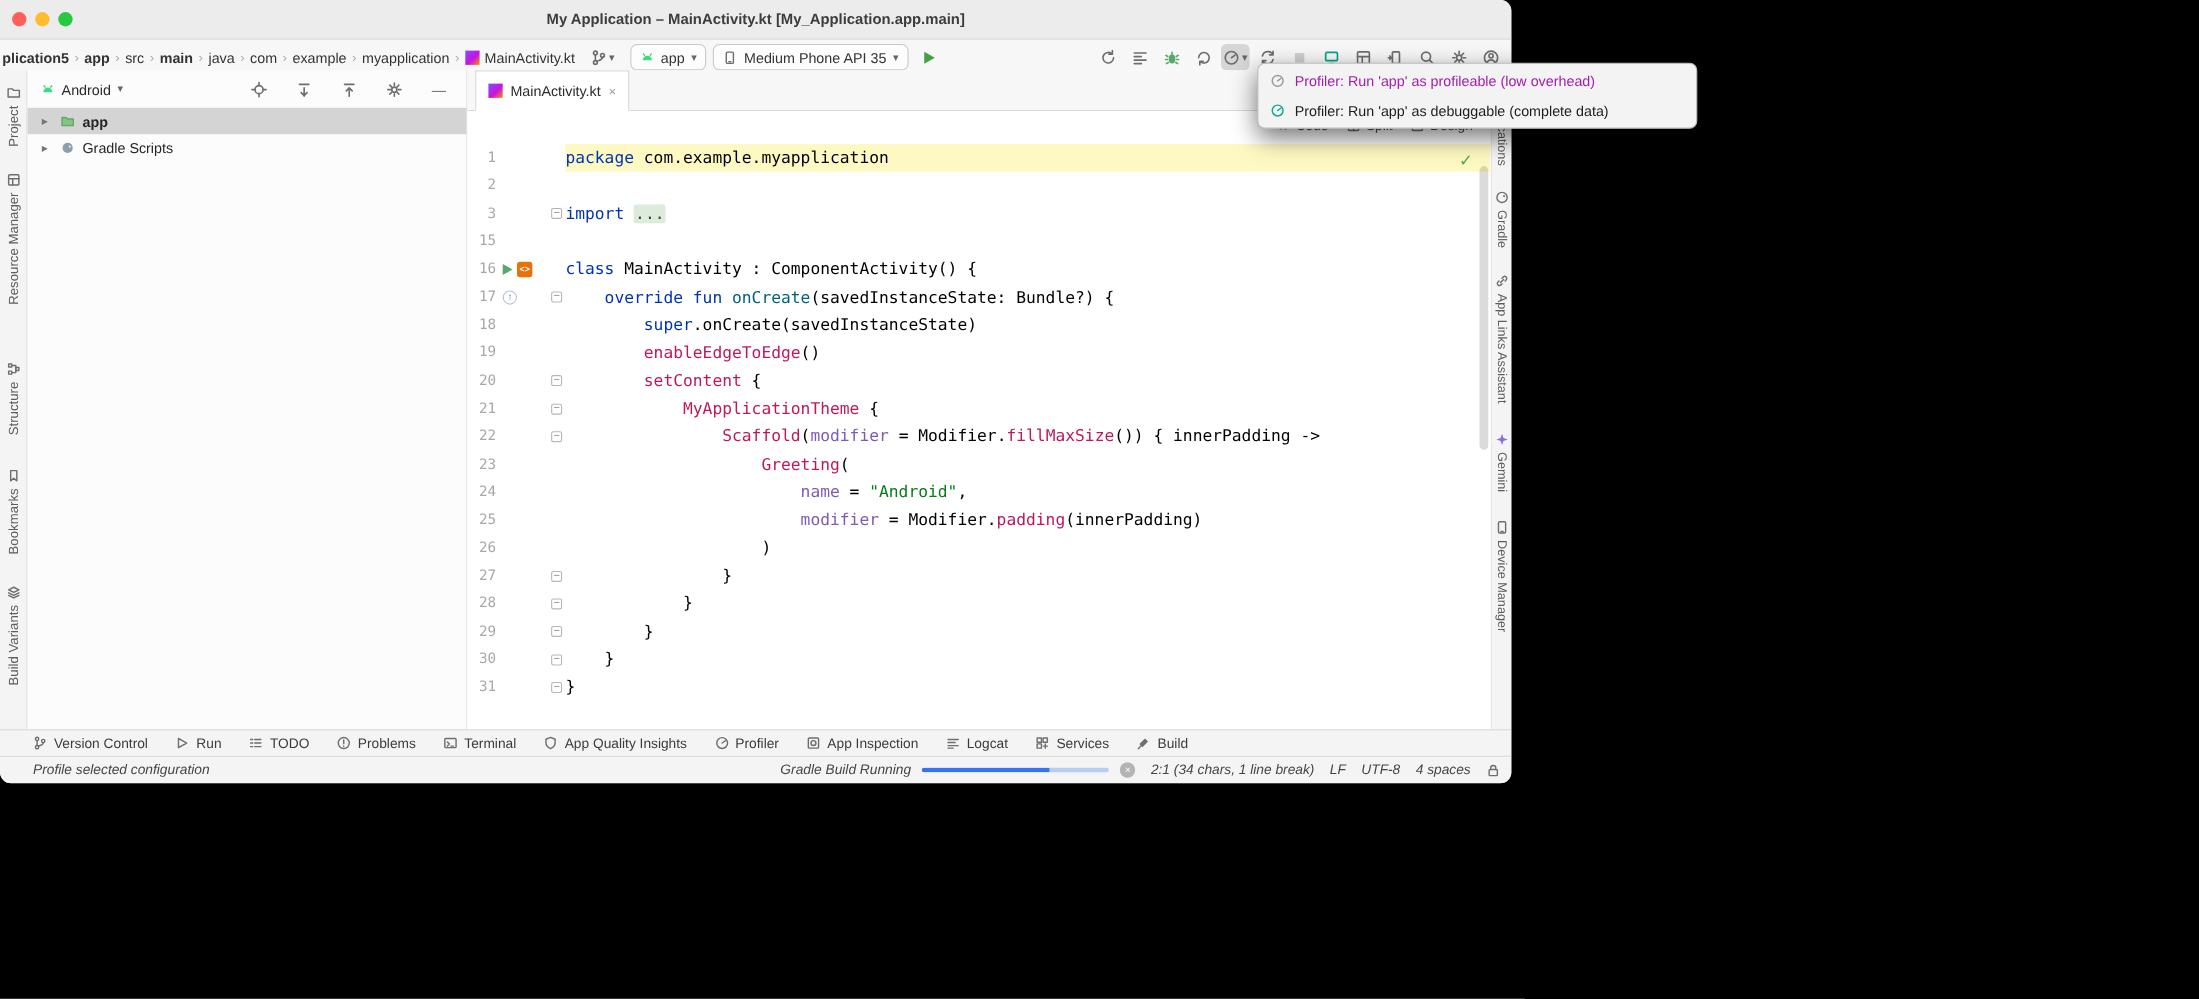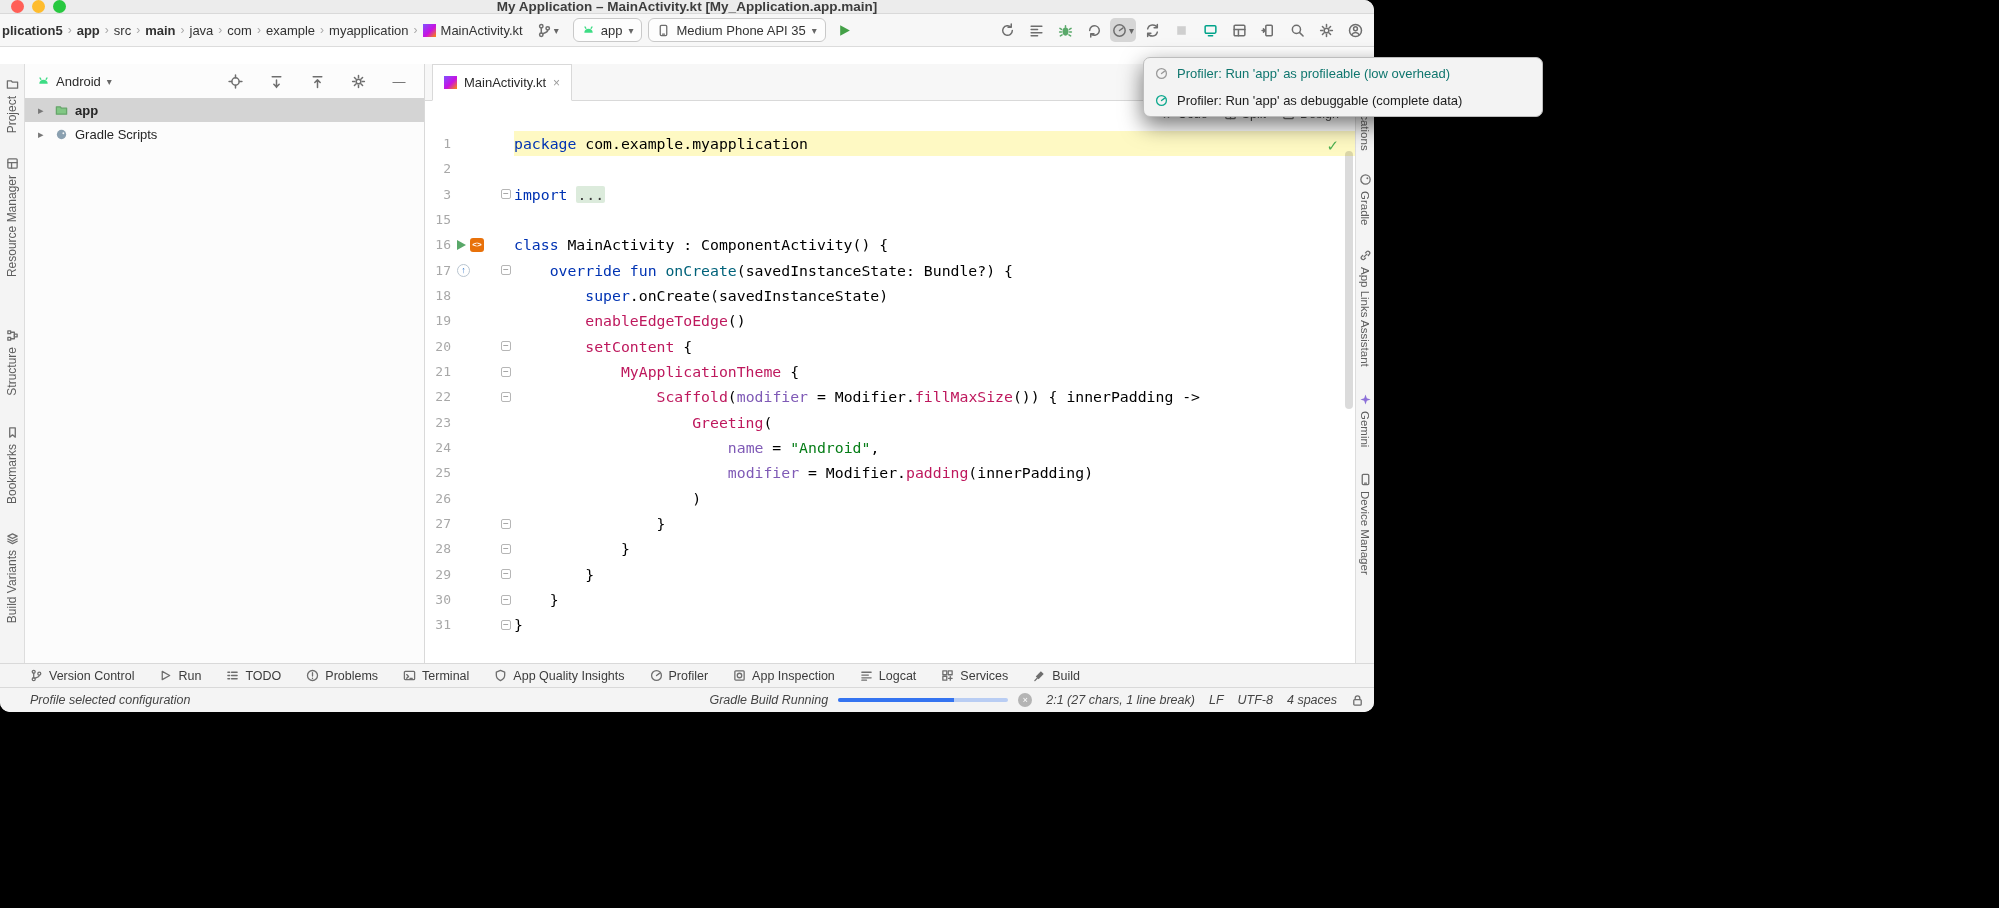--- a/index.html
+++ b/index.html
@@ -3,21 +3,21 @@
 <meta charset="utf-8">
 <style>
   * { margin:0; padding:0; box-sizing:border-box; }
   html,body { width:1999px; height:908px; }
   body { background:#000; font-family:"Liberation Sans",sans-serif; position:relative; overflow:hidden; }
 
   #app { position:absolute; left:0; top:0; width:1374px; height:712px; background:#fff;
          border-radius:0 10px 10px 10px; overflow:hidden; z-index:1; }
 
   
-  .titlebar { height:14px; background:#ececec; border-bottom:1px solid #d9d9d9; display:flex; align-items:center; position:relative; }
+  .titlebar { height:36px; background:#ececec; border-bottom:1px solid #d9d9d9; display:flex; align-items:center; position:relative; }
   .traffic { display:flex; gap:8px; margin-left:11px; z-index:2; }
   .tl { width:13px; height:13px; border-radius:50%; }
   .tl.red{background:#ff5f57}.tl.yellow{background:#febc2e}.tl.green{background:#28c840}
   .wtitle { position:absolute; left:0; right:0; text-align:center; font-size:13.5px; font-weight:bold; color:#3d3d3d; }
 
   
   .toolbar { height:33px; background:#f7f7f7; border-bottom:1px solid #dcdcdc; display:flex; align-items:center; padding:0 4px 0 2px; gap:6px; white-space:nowrap; }
   .crumbs { display:flex; align-items:center; gap:5px; font-size:13px; color:#333; overflow:hidden; }
   .crumb.bold { font-weight:bold; }
   .sep { color:#a9a9a9; font-size:12px; }
@@ -79,21 +79,21 @@
   .bitem { display:flex; align-items:center; gap:6px; }
   .statusbar { position:absolute; left:0; right:0; bottom:0; height:25px; background:#f4f4f4; border-top:1px solid #d9d9d9; display:flex; align-items:center; font-size:12.5px; color:#454545; padding:0 10px 0 30px; gap:14px;font-style:italic; }
   .sb-progress { margin-left:auto; display:flex; align-items:center; gap:10px; }
   .pbar { width:170px; height:4px; border-radius:2px; background:#b9cdf3; position:relative; overflow:hidden; }
   .pfill { position:absolute; left:0; top:0; bottom:0; width:68%; background:#3574f0; }
   .pcancel { width:14px; height:14px; border-radius:50%; background:#b4b4b4; color:#fff; font-size:9px; display:flex; align-items:center; justify-content:center; }
 
   
   #popup { position:absolute; left:1143px; top:57px; width:400px; background:#f3f3f3; border:1px solid #bdbdbd; border-radius:7px; box-shadow:0 8px 22px rgba(0,0,0,.55); z-index:60; padding:2px 0; }
   .prow { height:27px; display:flex; align-items:center; gap:9px; padding:0 11px; font-size:13px; }
-  .prow.disabled { color:#0f766e; }
+  .prow.disabled { color:#a21caf; }
   .prow.enabled { color:#1c1c1c; }
 </style>
 </head>
 <body>
 
 <div id="app">
 
   <div class="titlebar">
     <div class="traffic">
       <span class="tl red"></span>
@@ -632,21 +632,21 @@
 
   <div class="statusbar">
     <span>Profile selected configuration</span>
     <span class="sb-progress">
       <span>Gradle Build Running</span>
       <span class="pbar">
           <span class="pfill"></span>
         </span>
       <span class="pcancel">×</span>
     </span>
-    <span>2:1 (27 chars, 1 line break)</span>
+    <span>2:1 (34 chars, 1 line break)</span>
     <span>LF</span>
     <span>UTF-8</span>
     <span>4 spaces</span>
     <svg class="svgi small" viewBox="0 0 14 14">
         <rect x="3" y="6" width="8" height="6" rx="1"></rect>
         <path d="M4.5 6V4.5a2.5 2.5 0 0 1 5 0V6"></path>
       </svg>
   </div>
 </div>
 

